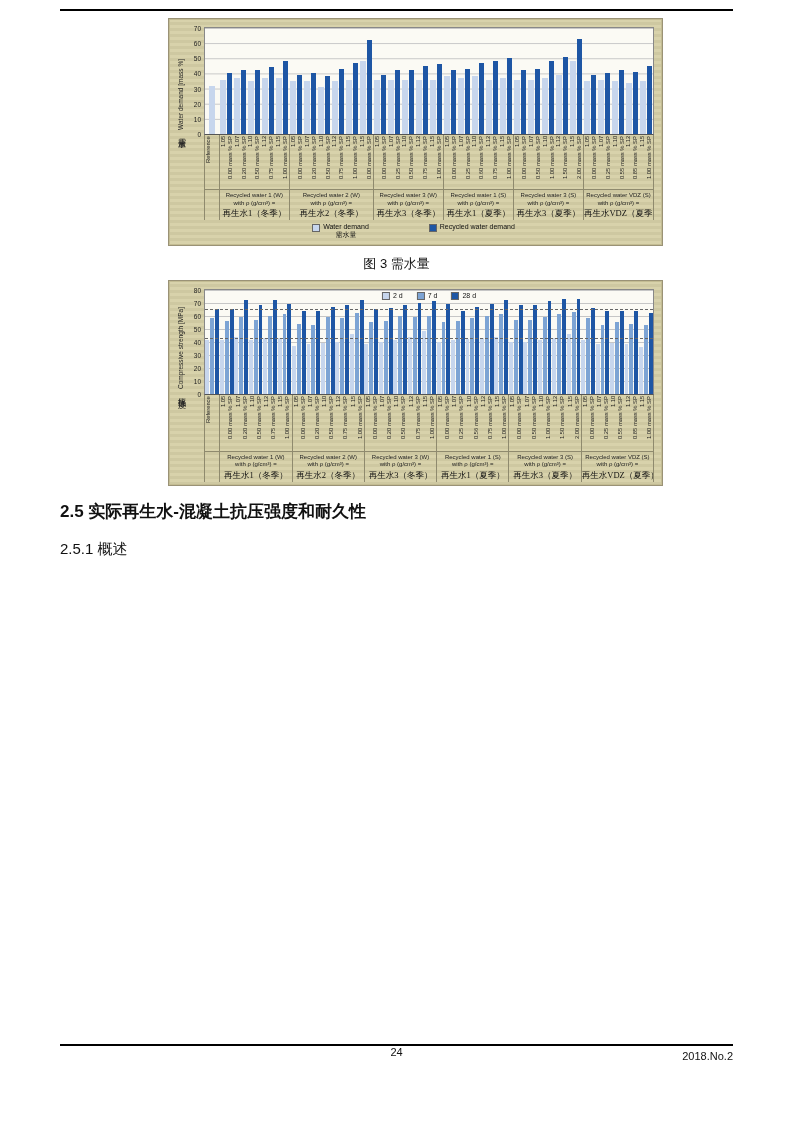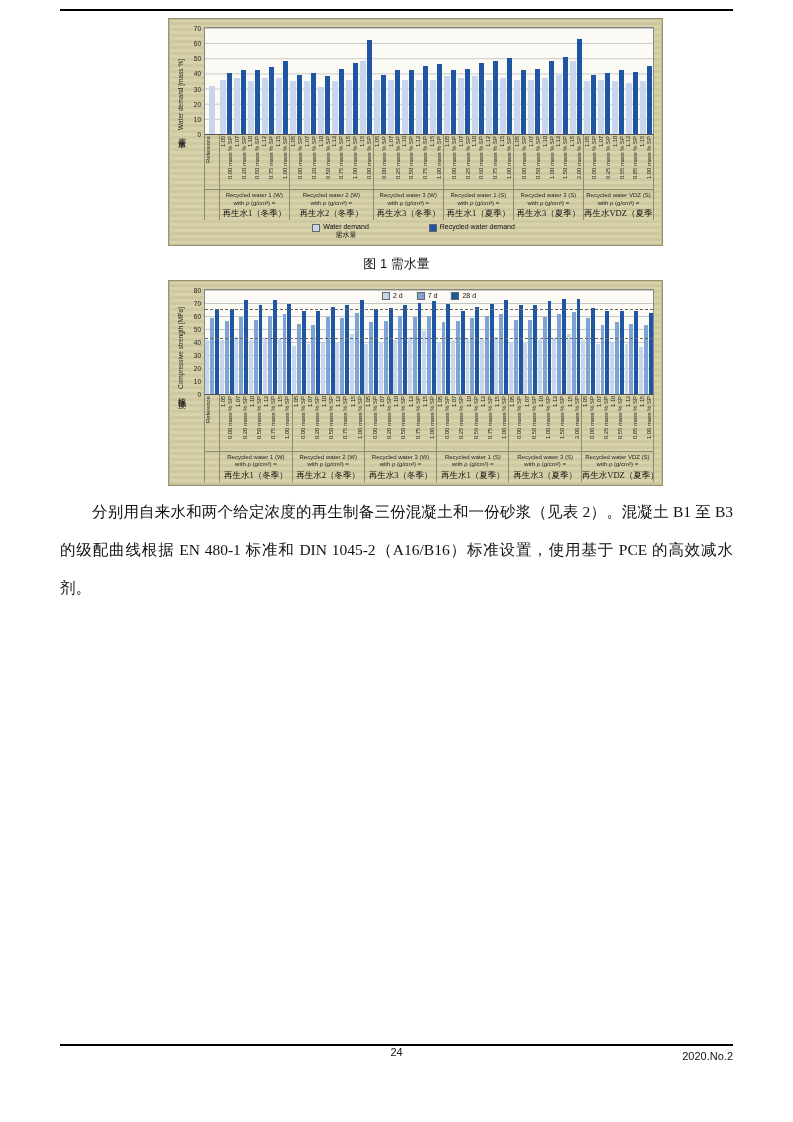--- a/index.html
+++ b/index.html
@@ -416,21 +416,21 @@
             <span class="lg-sq" style="background: rgb(199, 214, 237); margin-top: 1px;"></span>
             <div class="lg-txt2">Water demand<br>需水量</div>
           </div>
           <div class="lg-item" style="align-items: flex-start;">
             <span class="lg-sq" style="background: rgb(30, 86, 164); margin-top: 1px;"></span>
             <div class="lg-txt2">Recycled water demand</div>
           </div>
         </div>
       </div>
     </div>
-  <div class="fig-caption">图 1  需水量</div>
+  <div class="fig-caption">图 3  需水量</div>
 
 
   <div class="figure" id="figure4">
       <div class="chart-frame">
         <div class="plot-row">
           <div class="ylab" style="height: 104px;">
             <div class="ylab-en">Compressive strength [MPa]</div>
             <div class="ylab-zh">抗压强度</div>
           </div>
           <div class="yticks" style="height: 104px;">
@@ -800,21 +800,22 @@
           </div>
           <div class="gb" style="flex-grow: 5;">
             <div class="g-en">Recycled water VDZ (S)</div>
             <div class="g-en">with ρ (g/cm³) =</div>
             <div class="g-zh">再生水VDZ（夏季）</div>
           </div>
         </div>
       </div>
     </div>
 
-
-  <p class="body-text">分别用自来水和两个给定浓度的再生制备三份混凝土和一份砂浆（见表 2）。混凝土 B1 至 B3 的级配曲线根据 EN 480-1 标准和 DIN 1045-2（A16/B16）标准设置，使用基于 PCE 的高效减水剂。</p>
+  <div class="h-25">2.5 实际再生水-混凝土抗压强度和耐久性</div>
+  <div class="h-251">2.5.1 概述</div>
+
 
 </div>
 
 <div class="footer">
   <span class="page-num">24</span>
-  <span class="issue">2020.No.2</span>
+  <span class="issue">2018.No.2</span>
 </div>
 
 </body></html>

